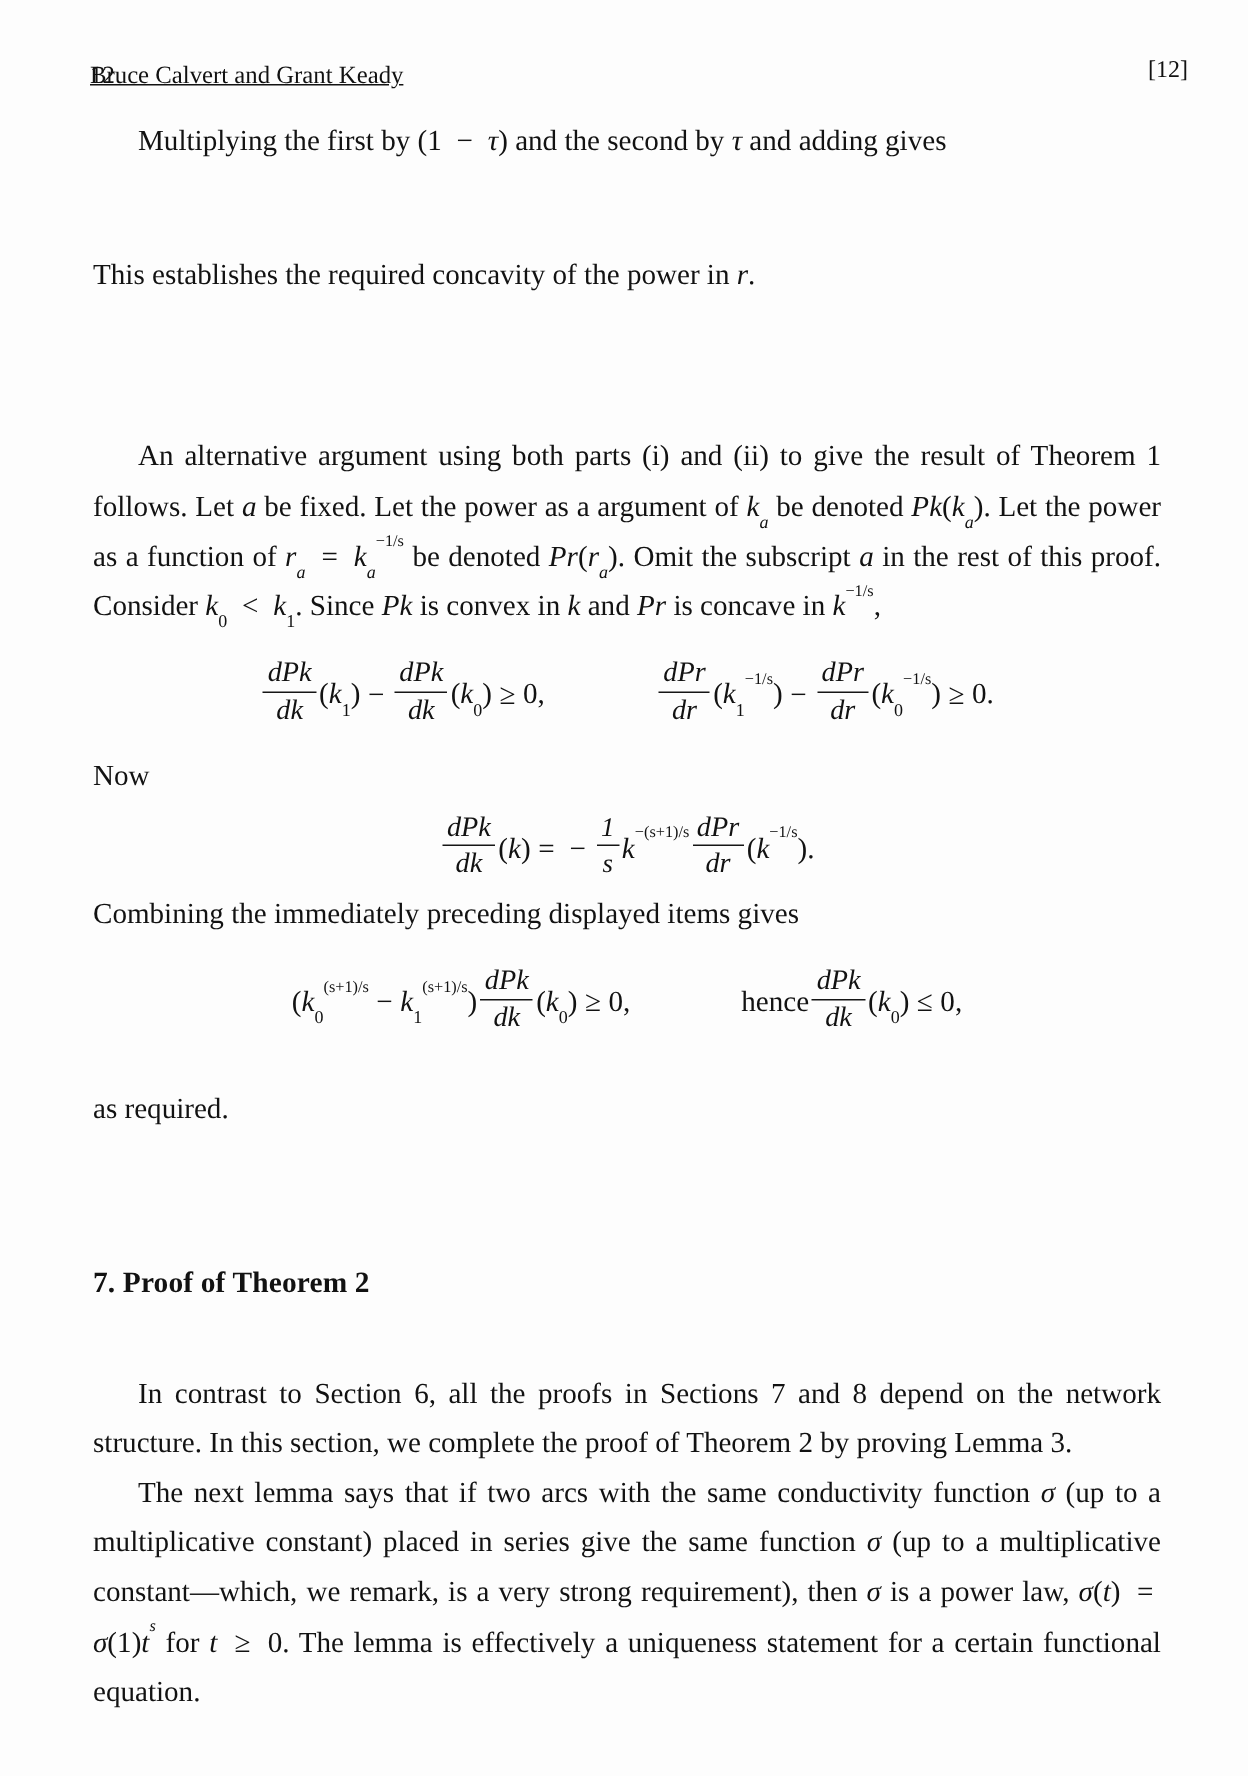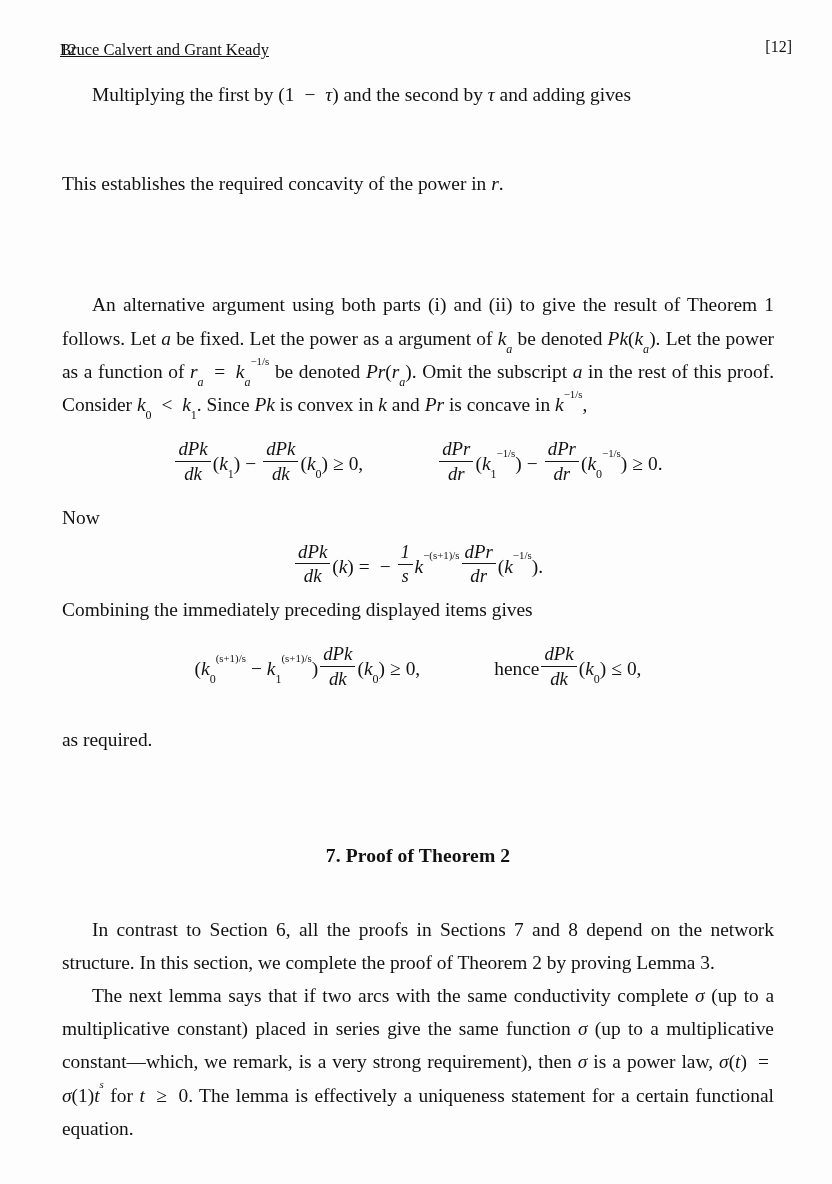--- a/index.html
+++ b/index.html
@@ -119,21 +119,21 @@
     font-style: italic;
     white-space: nowrap;
   }
   .frac.small { font-size: 0.92em; }
 
   
   h2.section {
     margin: 0;
     font-size: 19.6px;
     font-weight: bold;
-    text-align: center;
+    text-align: left;
     letter-spacing: 0.1px;
   }
 </style>
 </head>
 <body>
 
 <div class="page">
 
   <div class="runhead">
     <span class="folio">12</span>
@@ -201,21 +201,21 @@
 
     <div class="gap-xl"></div>
     <div class="gap-md"></div>
 
     <h2 class="section">7.  Proof of Theorem 2</h2>
 
     <div class="gap-lg"></div>
 
     <p class="para indent"><span>In contrast to Section 6, all the proofs in Sections 7 and 8 depend on the</span> <span>network structure.  In this section, we complete the proof of Theorem 2 by</span> <span>proving Lemma 3.</span></p>
 
-    <p class="para indent"><span>The next lemma says that if two arcs with the same conductivity complete</span> <span class="mi">σ</span>
+    <p class="para indent"><span>The next lemma says that if two arcs with the same conductivity function</span> <span class="mi">σ</span>
       <span>(up to a multiplicative constant) placed in series give the same function</span> <span class="mi">σ</span> <span>(up</span>
       <span>to a multiplicative constant—which, we remark, is a very strong requirement),</span>
       <span>then</span> <span class="mi">σ</span> <span>is a power law,</span> <span class="mi">σ</span><span class="mup">(</span><span class="mi">t</span><span class="mup">)</span> <span class="op">=</span> <span class="mi">σ</span><span class="mup">(</span><span class="mup">1</span><span class="mup">)</span><span class="mi">t</span><sup class="mi tight">s</sup> <span>for</span> <span class="mi">t</span> <span class="op">≥</span> <span>0.  The lemma is effectively a</span>
       <span>uniqueness statement for a certain functional equation.</span></p>
 
     <div class="gap-md"></div>
 
   </div>
 </div>
 

